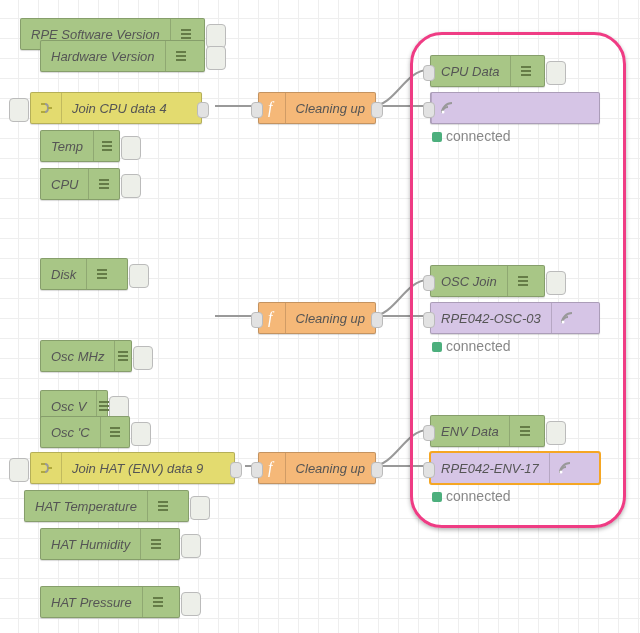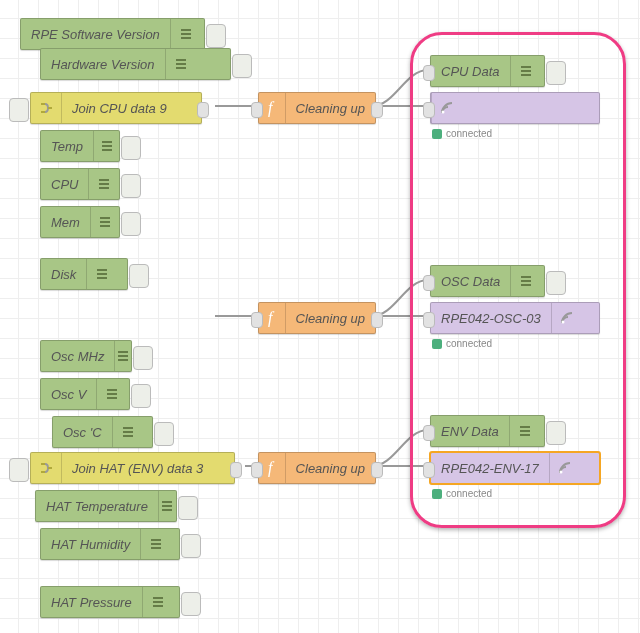--- a/index.html
+++ b/index.html
@@ -21,21 +21,21 @@
   .yellow{background:#e3db6f}
   .orange{background:#f5b878}
   .purple{background:#d6c5e6}
   .tab{position:absolute;width:10px;height:14px;background:#e2e2e2;border:1px solid #bbb;border-radius:4px}
   .port-r{right:-8px;top:9px}
   .port-l{left:-8px;top:9px}
   .btn-r{right:-22px;top:5px;width:18px;height:22px;border-radius:4px;background:#edefe9;border:1px solid #bbb;position:absolute}
   .btn-l{left:-22px;top:5px;width:18px;height:22px;border-radius:4px;background:#edefe9;border:1px solid #bbb;position:absolute}
   .link .icon svg{stroke:#fff}
   .highlight{position:absolute;border:3.5px solid #ef3c84;border-radius:32px;box-shadow:0 2px 4px rgba(0,0,0,.3)}
-  .status{position:absolute;font-size:10px;color:#888;font-style:normal}
+  .status{position:absolute;font-size:14px;color:#888;font-style:normal}
   .status .dot{display:inline-block;width:10px;height:10px;border-radius:2px;background:#4caf7d;vertical-align:middle;margin-right:4px}
   .sel{outline:2px solid #f5a623;outline-offset:-1px}
 </style>
 </head>
 <body>
 <div class="canvas">
 
 <svg class="wires" viewBox="0 0 640 633">
 
   <path d="M215 106 C 240 106 240 106 260 106"></path>
@@ -58,21 +58,21 @@
           <g stroke="#657c47" stroke-width="2">
             <line x1="2" y1="2" x2="12" y2="2"></line>
             <line x1="2" y1="6" x2="12" y2="6"></line>
             <line x1="2" y1="10" x2="12" y2="10"></line>
           </g>
         </svg>
       </span>
   <div class="btn-r"></div>
 </div>
 
-<div class="node green" style="left:40px;top:48px;width:191px">
+<div class="node green" style="left:40px;top:40px;width:165px">
   <span class="lbl">Hardware Version</span>
   <span class="icon">
         <svg width="14" height="12">
           <g stroke="#657c47" stroke-width="2">
             <line x1="2" y1="2" x2="12" y2="2"></line>
             <line x1="2" y1="6" x2="12" y2="6"></line>
             <line x1="2" y1="10" x2="12" y2="10"></line>
           </g>
         </svg>
       </span>
@@ -84,21 +84,21 @@
   <span class="icon icon-l">
         <svg width="14" height="14">
           <g stroke="#b0a93b" stroke-width="2" fill="none">
             <line x1="2" y1="3" x2="6" y2="3"></line>
             <line x1="2" y1="11" x2="6" y2="11"></line>
             <path d="M6 3 Q9 3 9 7 Q9 11 6 11"></path>
             <line x1="9" y1="7" x2="13" y2="7"></line>
           </g>
         </svg>
       </span>
-  <span class="lbl">Join CPU data 9</span>
+  <span class="lbl">Join CPU data 4</span>
   <div class="tab port-r"></div>
 </div>
 
 <div class="node green" style="left:40px;top:130px;width:80px">
   <span class="lbl">Temp</span>
   <span class="icon">
         <svg width="14" height="12">
           <g stroke="#657c47" stroke-width="2">
             <line x1="2" y1="2" x2="12" y2="2"></line>
             <line x1="2" y1="6" x2="12" y2="6"></line>
@@ -114,33 +114,20 @@
         <svg width="14" height="12">
           <g stroke="#657c47" stroke-width="2">
             <line x1="2" y1="2" x2="12" y2="2"></line>
             <line x1="2" y1="6" x2="12" y2="6"></line>
             <line x1="2" y1="10" x2="12" y2="10"></line>
           </g>
         </svg>
       </span>
   <div class="btn-r"></div>
 </div>
-<div class="node green" style="left:40px;top:206px;width:80px">
-  <span class="lbl">Mem</span>
-  <span class="icon">
-        <svg width="14" height="12">
-          <g stroke="#657c47" stroke-width="2">
-            <line x1="2" y1="2" x2="12" y2="2"></line>
-            <line x1="2" y1="6" x2="12" y2="6"></line>
-            <line x1="2" y1="10" x2="12" y2="10"></line>
-          </g>
-        </svg>
-      </span>
-  <div class="btn-r"></div>
-</div>
 <div class="node green" style="left:40px;top:258px;width:88px">
   <span class="lbl">Disk</span>
   <span class="icon">
         <svg width="14" height="12">
           <g stroke="#657c47" stroke-width="2">
             <line x1="2" y1="2" x2="12" y2="2"></line>
             <line x1="2" y1="6" x2="12" y2="6"></line>
             <line x1="2" y1="10" x2="12" y2="10"></line>
           </g>
         </svg>
@@ -155,34 +142,34 @@
         <svg width="14" height="12">
           <g stroke="#657c47" stroke-width="2">
             <line x1="2" y1="2" x2="12" y2="2"></line>
             <line x1="2" y1="6" x2="12" y2="6"></line>
             <line x1="2" y1="10" x2="12" y2="10"></line>
           </g>
         </svg>
       </span>
   <div class="btn-r"></div>
 </div>
-<div class="node green" style="left:40px;top:378px;width:90px">
+<div class="node green" style="left:40px;top:390px;width:68px">
   <span class="lbl">Osc V</span>
   <span class="icon">
         <svg width="14" height="12">
           <g stroke="#657c47" stroke-width="2">
             <line x1="2" y1="2" x2="12" y2="2"></line>
             <line x1="2" y1="6" x2="12" y2="6"></line>
             <line x1="2" y1="10" x2="12" y2="10"></line>
           </g>
         </svg>
       </span>
   <div class="btn-r"></div>
 </div>
-<div class="node green" style="left:52px;top:416px;width:101px">
+<div class="node green" style="left:40px;top:416px;width:90px">
   <span class="lbl">Osc 'C</span>
   <span class="icon">
         <svg width="14" height="12">
           <g stroke="#657c47" stroke-width="2">
             <line x1="2" y1="2" x2="12" y2="2"></line>
             <line x1="2" y1="6" x2="12" y2="6"></line>
             <line x1="2" y1="10" x2="12" y2="10"></line>
           </g>
         </svg>
       </span>
@@ -194,25 +181,25 @@
   <span class="icon icon-l">
         <svg width="14" height="14">
           <g stroke="#b0a93b" stroke-width="2" fill="none">
             <line x1="2" y1="3" x2="6" y2="3"></line>
             <line x1="2" y1="11" x2="6" y2="11"></line>
             <path d="M6 3 Q9 3 9 7 Q9 11 6 11"></path>
             <line x1="9" y1="7" x2="13" y2="7"></line>
           </g>
         </svg>
       </span>
-  <span class="lbl">Join HAT (ENV) data 3</span>
-  <div class="tab port-r"></div>
-</div>
-
-<div class="node green" style="left:35px;top:490px;width:142px">
+  <span class="lbl">Join HAT (ENV) data 9</span>
+  <div class="tab port-r"></div>
+</div>
+
+<div class="node green" style="left:24px;top:490px;width:165px">
   <span class="lbl">HAT Temperature</span>
   <span class="icon">
         <svg width="14" height="12">
           <g stroke="#657c47" stroke-width="2">
             <line x1="2" y1="2" x2="12" y2="2"></line>
             <line x1="2" y1="6" x2="12" y2="6"></line>
             <line x1="2" y1="10" x2="12" y2="10"></line>
           </g>
         </svg>
       </span>
@@ -301,21 +288,21 @@
           </g>
         </svg>
       </span>
 </div>
 <div class="status" style="left:432px;top:128px">
   <span class="dot"></span><span>connected</span>
 </div>
 
 <div class="node green" style="left:430px;top:265px;width:115px">
   <div class="tab port-l"></div>
-  <span class="lbl">OSC Data</span>
+  <span class="lbl">OSC Join</span>
   <span class="icon">
         <svg width="14" height="12">
           <g stroke="#657c47" stroke-width="2">
             <line x1="2" y1="2" x2="12" y2="2"></line>
             <line x1="2" y1="6" x2="12" y2="6"></line>
             <line x1="2" y1="10" x2="12" y2="10"></line>
           </g>
         </svg>
       </span>
   <div class="btn-r"></div>

